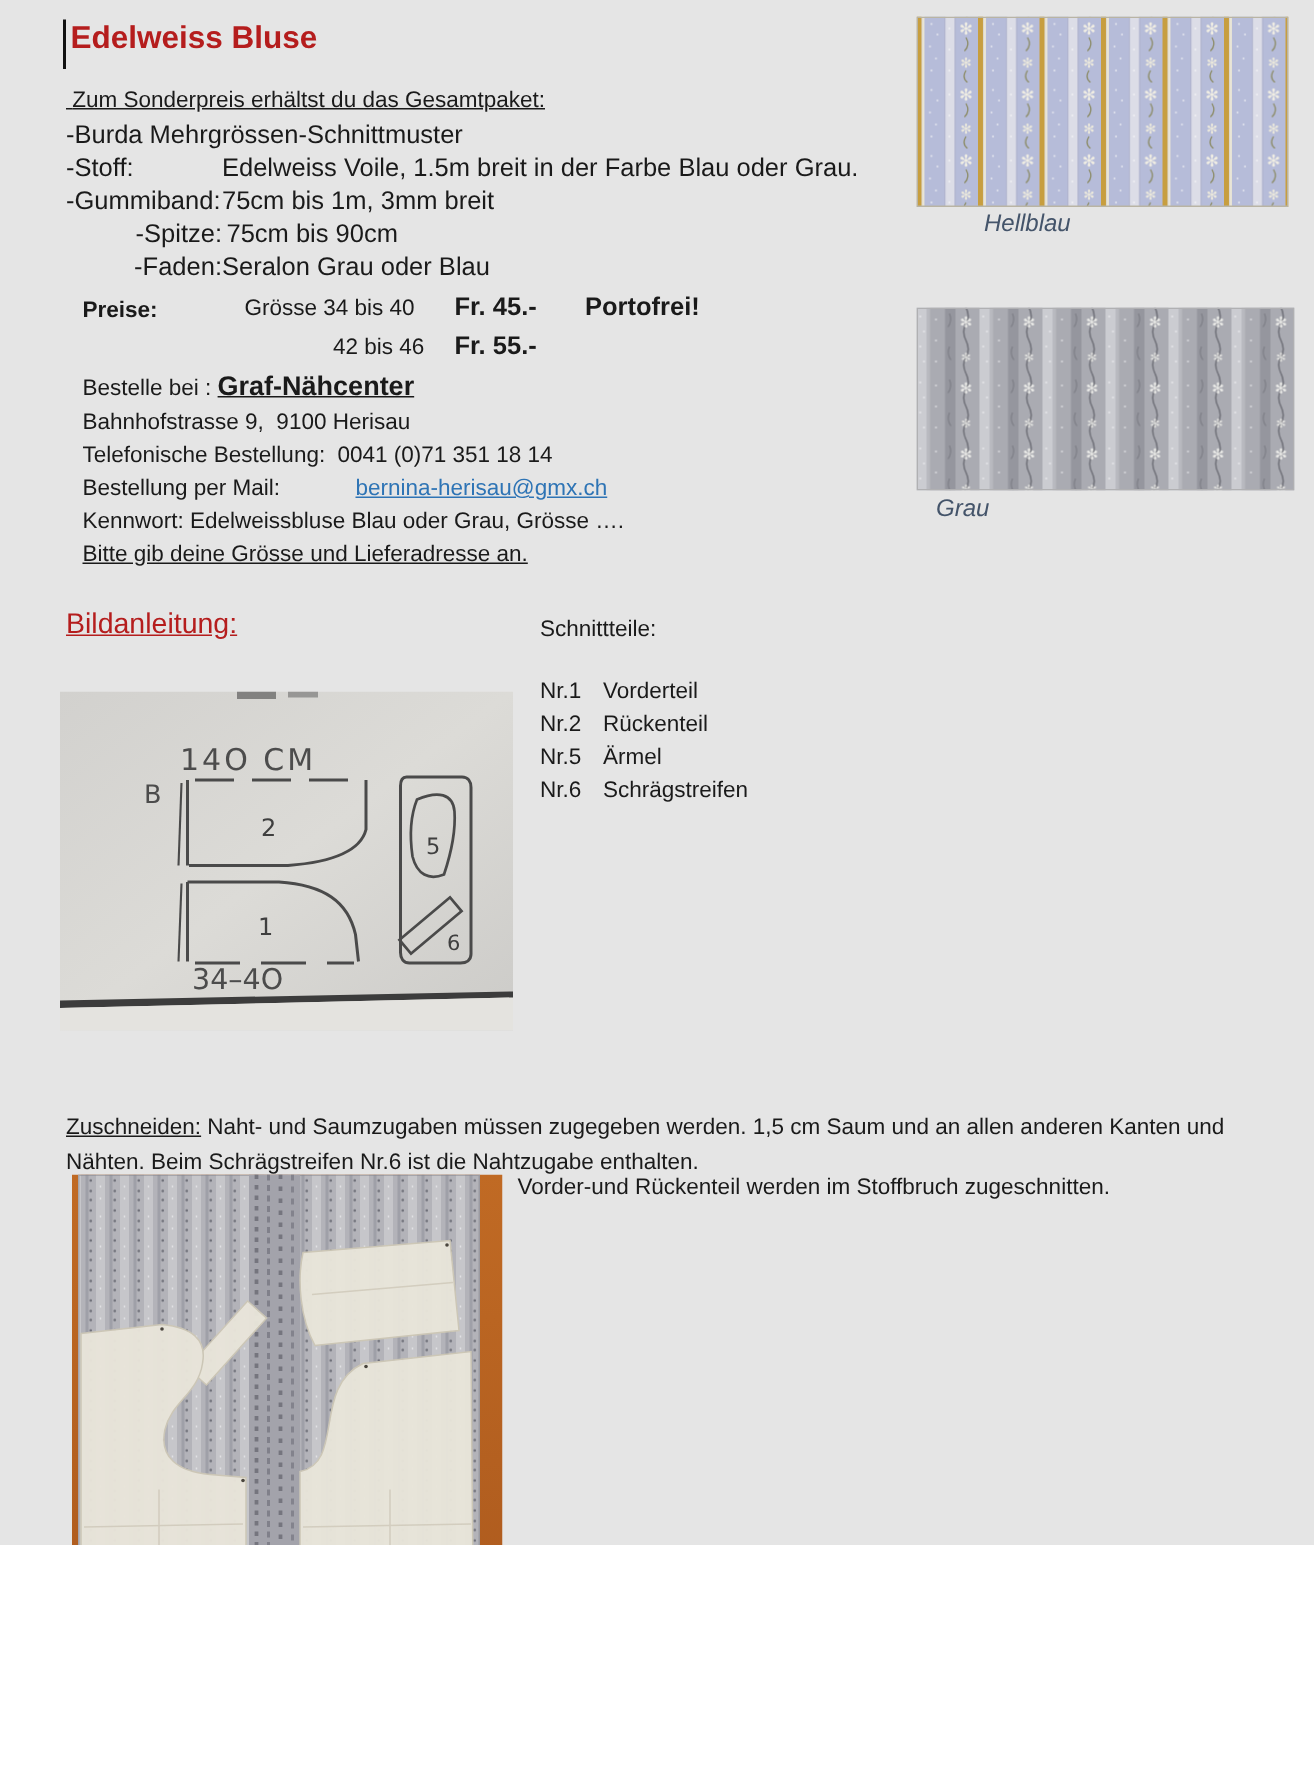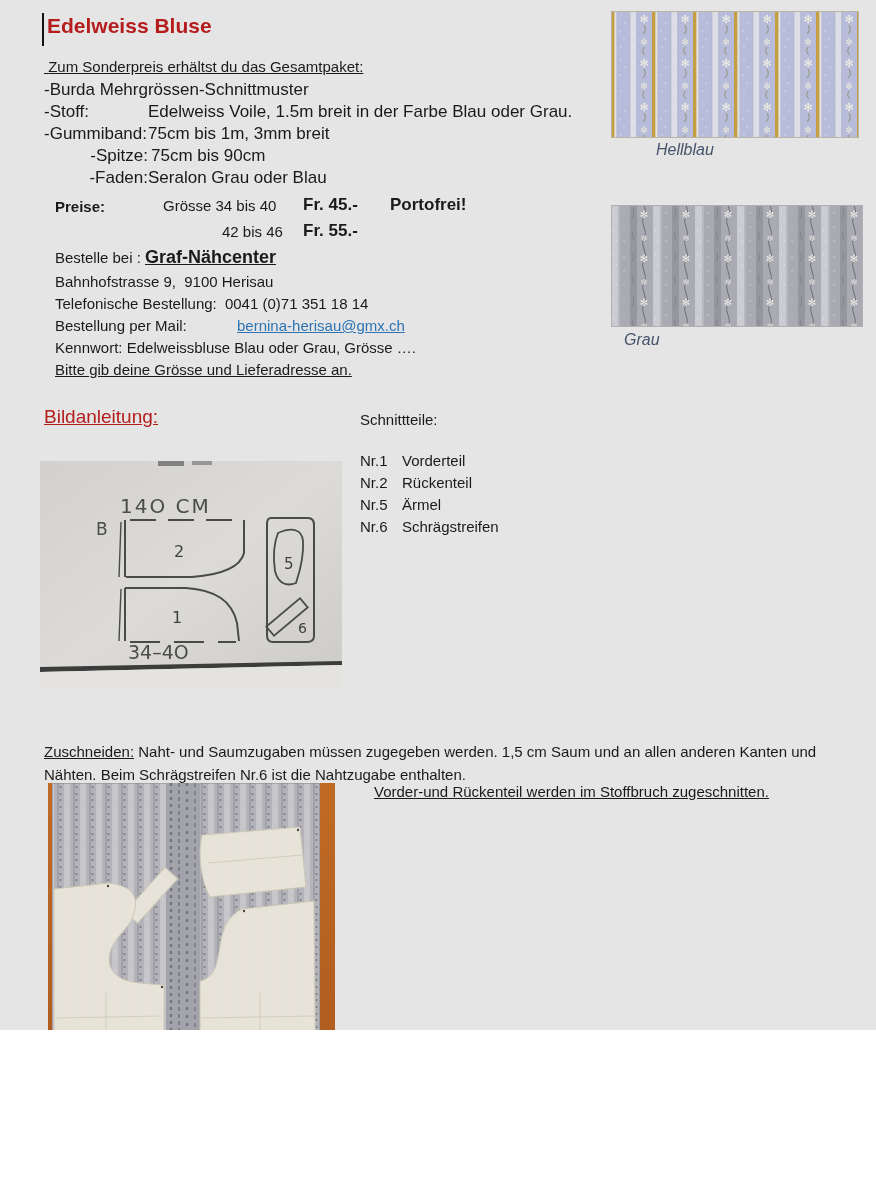--- a/index.html
+++ b/index.html
@@ -44,21 +44,21 @@
   .diagram{left:40px;top:461px;width:302px;height:226px;}
 
   .schnitt-heading{left:360px;top:411px;font-size:15px;text-align:right;}
   .part-row{left:360px;font-size:15px;}
   .part-nr{display:inline-block;min-width:42px;}
 
   .zuschneiden{left:44px;top:740px;width:815px;font-size:15px;line-height:23px;}
   .zu-label{text-decoration:underline;}
 
   .photo{left:48px;top:783px;width:287px;height:382px;}
-  .stoffbruch{left:374px;top:783px;font-size:15px;text-decoration:underline;}
+  .stoffbruch{left:345px;top:783px;font-size:15px;}
 
   svg{display:block;}
 </style>
 </head>
 <body>
 
 <div class="page">
 
   <div class="abs cursor"></div>
   <div class="abs title">Edelweiss Bluse</div>

